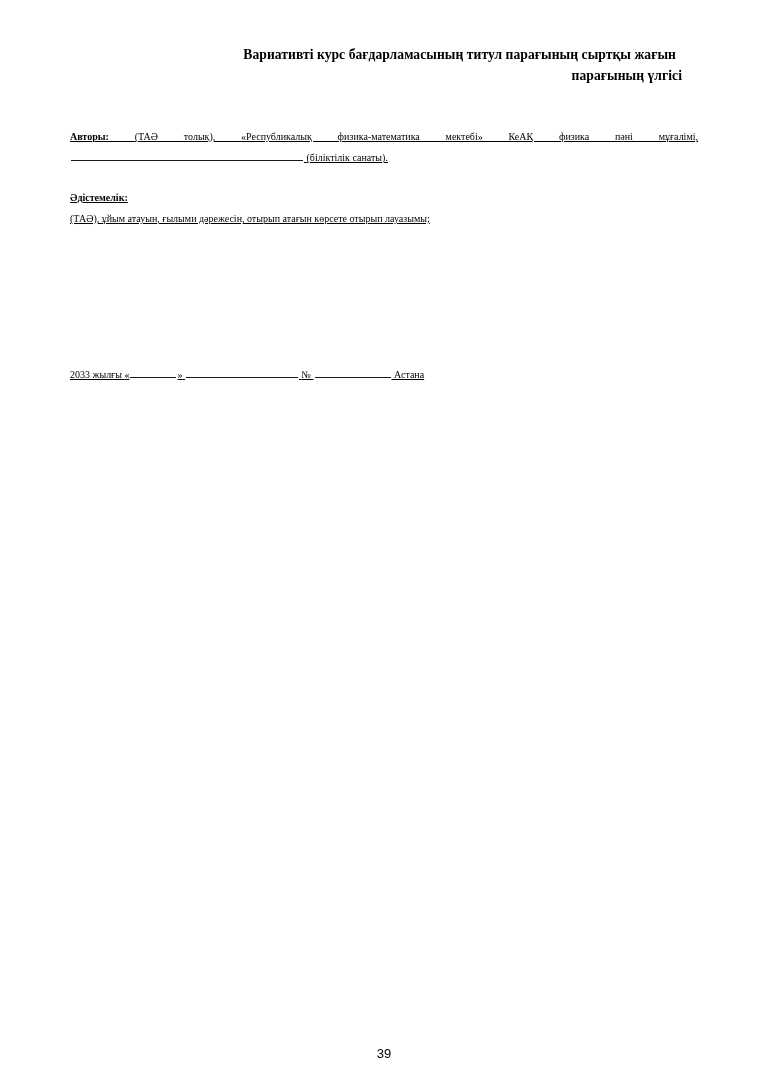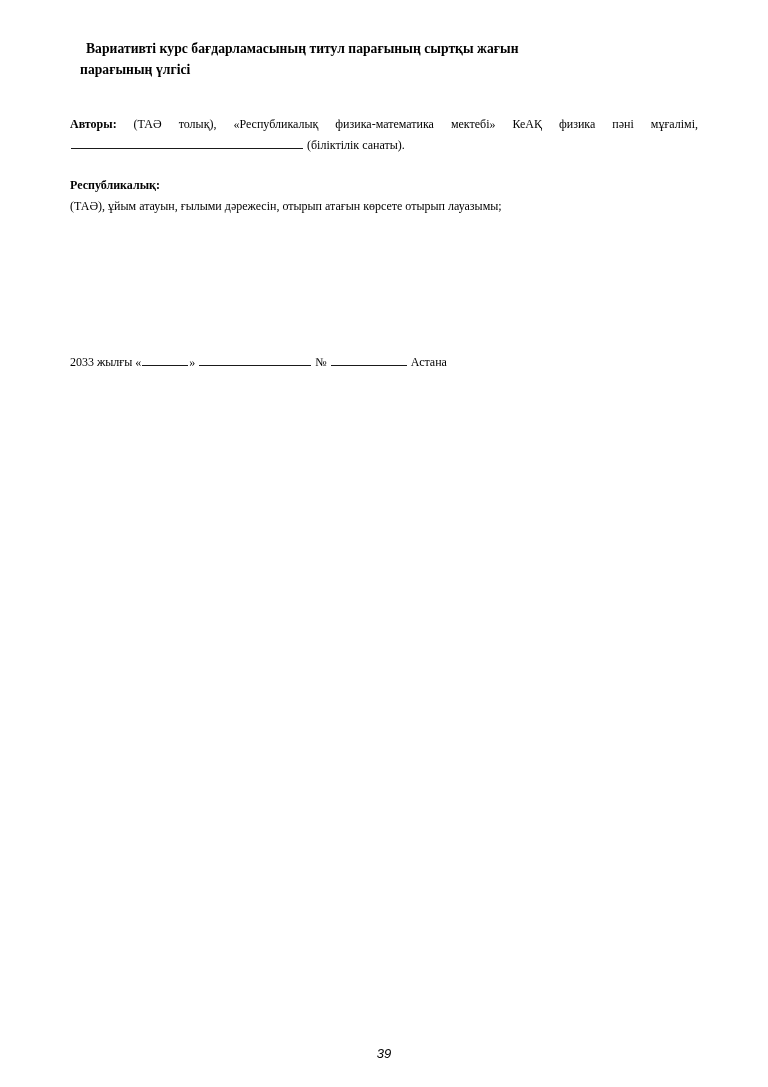--- a/index.html
+++ b/index.html
@@ -28,42 +28,43 @@
   
   .content {
     position: absolute;
     left: 70px;
     top: 0;
     width: 628px;   
   }
 
   
   .doc-title {
-    margin: 10px;
+    margin: 16px;
     padding-top: 28px;
     font-size: 13.6px;
     font-weight: bold;
     line-height: 21px;
-    text-align: left;
+    text-align: right;
     letter-spacing: 0.05px;
   }
   .doc-title .t-line {
     display: block;
   }
   .doc-title .t-line-1 {
     padding: 0 6px;
   }
 
   
   .para {
     margin: 0;
-    font-size: 12px;
+    font-size: 10px;
     line-height: 21px;
     text-align: justify;
     text-justify: inter-word;
+    text-decoration: underline;
   }
   .para.flush {
     text-align: left;
   }
 
   .lbl-bold {
     font-weight: bold;
   }
 
   
@@ -89,42 +90,41 @@
   .page-number {
     position: absolute;
     left: 0;
     right: 0;
     top: 1046px;
     text-align: center;
     font-family: "Liberation Sans", "DejaVu Sans", sans-serif;
     font-size: 13px;
     line-height: 16px;
     color: #000000;
-    font-style: italic;
   }
 </style>
 </head>
 <body>
 
 <div class="page">
 
   <div class="content">
 
     <h1 class="doc-title">
       <span class="t-line t-line-1">Вариативті курс бағдарламасының титул парағының сыртқы жағын</span>
       <span class="t-line t-line-2">парағының үлгісі</span>
     </h1>
 
     <div class="gap-authors"></div>
 
     <p class="para"><span class="lbl-bold">Авторы:</span> <span>(ТАӘ толық), «Республикалық физика-математика мектебі» КеАҚ физика пәні мұғалімі,</span> <span class="blank blank-authors"></span> <span>(біліктілік санаты).</span></p>
 
     <div class="gap-reviewers"></div>
 
-    <p class="para flush"><span class="lbl-bold">Республикалық:</span></p>
+    <p class="para flush"><span class="lbl-bold">Әдістемелік:</span></p>
 
     <p class="para">(ТАӘ), ұйым атауын, ғылыми дәрежесін, отырып атағын көрсете отырып лауазымы;</p>
 
 
     <div class="gap-big"></div>
 
 
     <div class="gap-date"></div>
 
     <p class="para flush"><span>2033 жылғы</span> <span>«</span><span class="blank blank-day"></span><span>»</span> <span class="blank blank-month"></span> <span>№</span> <span class="blank blank-number"></span> <span>Астана</span></p>

